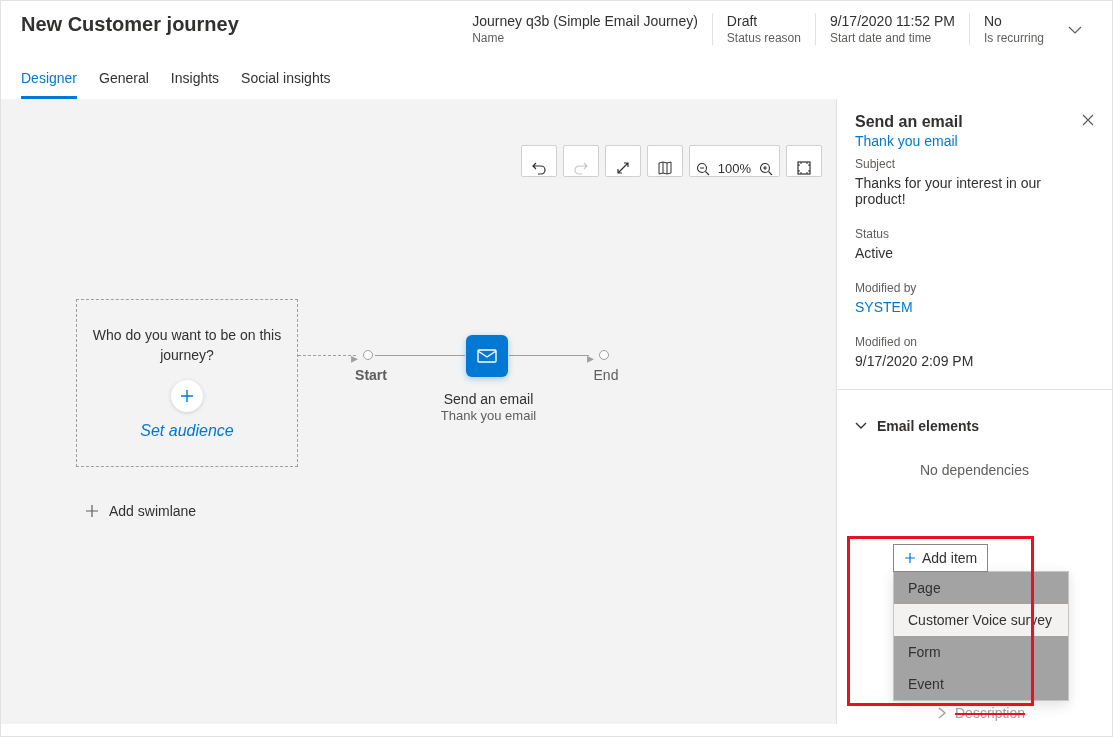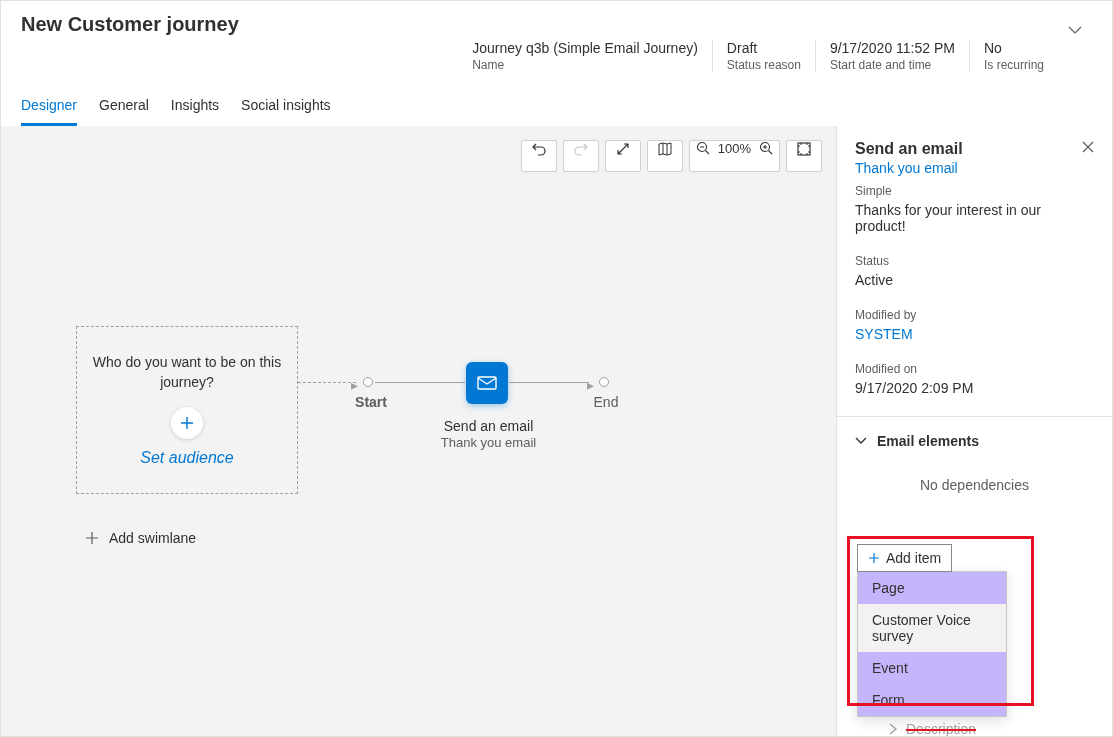--- a/index.html
+++ b/index.html
@@ -1,34 +1,34 @@
 <!DOCTYPE html>
 <html><head>
 <meta charset="utf-8">
 <style>
 * { box-sizing: border-box; margin: 0; padding: 0; }
 body { font-family: "Segoe UI", -apple-system, sans-serif; font-size: 14px; color: #323130; background: #fff; width: 1113px; height: 737px; border: 1px solid #e1e1e1; overflow: hidden; position: relative; }
 
 .header { display: flex; padding: 12px 20px 8px 20px; border-bottom: 1px solid #fff; }
 .page-title { font-size: 20px; font-weight: 600; color: #323130; flex: 1; }
 .meta-group { display: flex; align-items: flex-start; gap: 0; }
-.meta-item { padding: 0 14px; border-left: 1px solid #e1e1e1; margin-top: 27px; }
+.meta-item { padding: 0 14px; border-left: 1px solid #e1e1e1; }
 .meta-item:first-child { border-left: none; }
 .meta-value { font-size: 14px; color: #323130; }
 .meta-label { font-size: 12px; color: #605e5c; margin-top: 2px; }
 .expand-chev { padding: 8px 10px 0 10px; color: #605e5c; cursor: pointer; }
 
 .tabs { display: flex; gap: 22px; padding: 16px 20px 0 20px; }
 .tab { font-size: 14px; color: #323130; padding-bottom: 10px; cursor: pointer; }
 .tab.active { color: #0078d4; border-bottom: 3px solid #0078d4; font-weight: 400; }
 
 .main { display: flex; height: calc(100% - 110px); }
 .canvas-wrap { flex: 1; background: #f3f3f3; position: relative; }
 .toolbar { position: absolute; top: 14px; right: 14px; display: flex; gap: 6px; }
-.tool-btn, .tool-group { background: #fff; border: 1px solid #d2d0ce; height: 32px; display: flex; align-items: flex-start; justify-content: center; cursor: pointer; border-radius: 2px; }
+.tool-btn, .tool-group { background: #fff; border: 1px solid #d2d0ce; height: 32px; display: flex; align-items: flex-end; justify-content: center; cursor: pointer; border-radius: 2px; margin-top: 32px; }
 .tool-btn { width: 36px; }
 .tool-group { padding: 0 6px; gap: 6px; }
 .tool-group .zoom-text { font-size: 13px; padding: 0 2px; }
 .ico svg { display: block; }
 
 .canvas { position: absolute; top: 60px; left: 0; right: 0; bottom: 0; }
 
 .audience-box { position: absolute; left: 75px; top: 140px; width: 222px; height: 168px; border: 1.5px dashed #a19f9d; display: flex; flex-direction: column; align-items: center; justify-content: center; padding: 12px; text-align: center; }
 .audience-box .q { font-size: 14px; color: #323130; line-height: 1.4; }
 .plus-circle { width: 32px; height: 32px; border-radius: 50%; background: #fff; box-shadow: 0 1px 4px rgba(0,0,0,0.15); display: flex; align-items: center; justify-content: center; margin: 14px 0 10px; cursor: pointer; }
@@ -53,33 +53,33 @@
 .sidepanel { width: 276px; border-left: 1px solid #e1e1e1; background: #fff; padding: 14px 18px; overflow: hidden; position: relative; }
 .sp-head { display: flex; align-items: flex-start; }
 .sp-title { font-size: 16px; font-weight: 600; flex: 1; }
 .sp-close { cursor: pointer; color: #605e5c; }
 .sp-link { color: #0078d4; font-size: 14px; margin-top: 2px; cursor: pointer; }
 .sp-field-label { font-size: 12px; color: #605e5c; margin-top: 20px; }
 .sp-field-label.cut { margin-top: 8px; }
 .sp-field-value { font-size: 14px; color: #323130; margin-top: 4px; }
 .sp-field-value.link { color: #0078d4; cursor: pointer; }
 
-.sp-section { border-top: 1px solid #e1e1e1; margin: 20px -18px 0; padding: 16px 18px 0; }
+.sp-section { border-top: 1px solid #e1e1e1; margin: 20px -18px 0; padding: 28px 18px 0; }
 .sp-section-head { display: flex; align-items: center; gap: 10px; font-weight: 600; font-size: 14px; cursor: pointer; }
 .sp-nodep { text-align: center; color: #605e5c; font-size: 14px; margin-top: 28px; }
 
 .highlight-box { position: absolute; left: 846px; top: 535px; width: 187px; height: 170px; border: 3px solid #e81123; pointer-events: none; z-index: 50; }
 
 .add-item-btn { border: 1px solid #8a8886; background: #fff; padding: 5px 10px; display: inline-flex; align-items: center; gap: 6px; font-size: 14px; cursor: pointer; margin-top: 0; }
 .add-item-btn svg { stroke: #0078d4; }
-.dropdown { border: 1px solid #c8c6c4; background: #c4b5fd; box-shadow: 0 4px 12px rgba(0,0,0,0.12); width: 150px; margin-top: -1px; }
+.dropdown { border: 1px solid #c8c6c4; background: #a3a3a3; box-shadow: 0 4px 12px rgba(0,0,0,0.12); width: 176px; margin-top: -1px; }
 .dd-item { padding: 8px 14px; font-size: 14px; cursor: pointer; }
 .dd-item.hover { background: #f3f2f1; }
 .desc-row { display: flex; align-items: center; gap: 8px; color: #a19f9d; font-size: 14px; margin-top: 4px; justify-content: center; }
-.add-item-wrap { position: absolute; left: 856px; top: 543px; z-index: 40; }
+.add-item-wrap { position: absolute; left: 892px; top: 543px; z-index: 40; }
 
 svg { overflow: visible; }
 </style>
 </head>
 <body>
 
 <div class="header">
   <div class="page-title">New Customer journey</div>
   <div class="meta-group">
     <div class="meta-item">
@@ -206,21 +206,21 @@
     <div class="sp-head">
       <div class="sp-title">Send an email</div>
       <div class="sp-close">
         <svg width="12" height="12" viewBox="0 0 12 12">
             <path d="M1 1 L11 11 M11 1 L1 11" stroke="#605e5c" stroke-width="1.2"></path>
           </svg>
       </div>
     </div>
     <div class="sp-link">Thank you email</div>
 
-    <div class="sp-field-label cut">Simple</div>
+    <div class="sp-field-label cut">Subject</div>
     <div class="sp-field-value">Thanks for your interest in our product!</div>
 
     <div class="sp-field-label">Status</div>
     <div class="sp-field-value">Active</div>
 
     <div class="sp-field-label">Modified by</div>
     <div class="sp-field-value link">SYSTEM</div>
 
     <div class="sp-field-label">Modified on</div>
     <div class="sp-field-value">9/17/2020 2:09 PM</div>
@@ -240,22 +240,22 @@
 <div class="add-item-wrap">
   <div class="add-item-btn">
     <svg width="12" height="12" viewBox="0 0 12 12">
         <path d="M6 1 V11 M1 6 H11" stroke-width="1.2" fill="none"></path>
       </svg>
     <span>Add item</span>
   </div>
   <div class="dropdown">
     <div class="dd-item">Page</div>
     <div class="dd-item hover">Customer Voice survey</div>
+    <div class="dd-item">Form</div>
     <div class="dd-item">Event</div>
-    <div class="dd-item">Form</div>
   </div>
   <div class="desc-row">
     <svg width="10" height="12" viewBox="0 0 10 12">
         <path d="M2 1 L8 6 L2 11" fill="none" stroke="#a19f9d" stroke-width="1.4"></path>
       </svg>
     <span style="text-decoration: line-through; text-decoration-color:#e81123; text-decoration-thickness:2px;">Description</span>
   </div>
 </div>
 
 <div class="highlight-box"></div>

